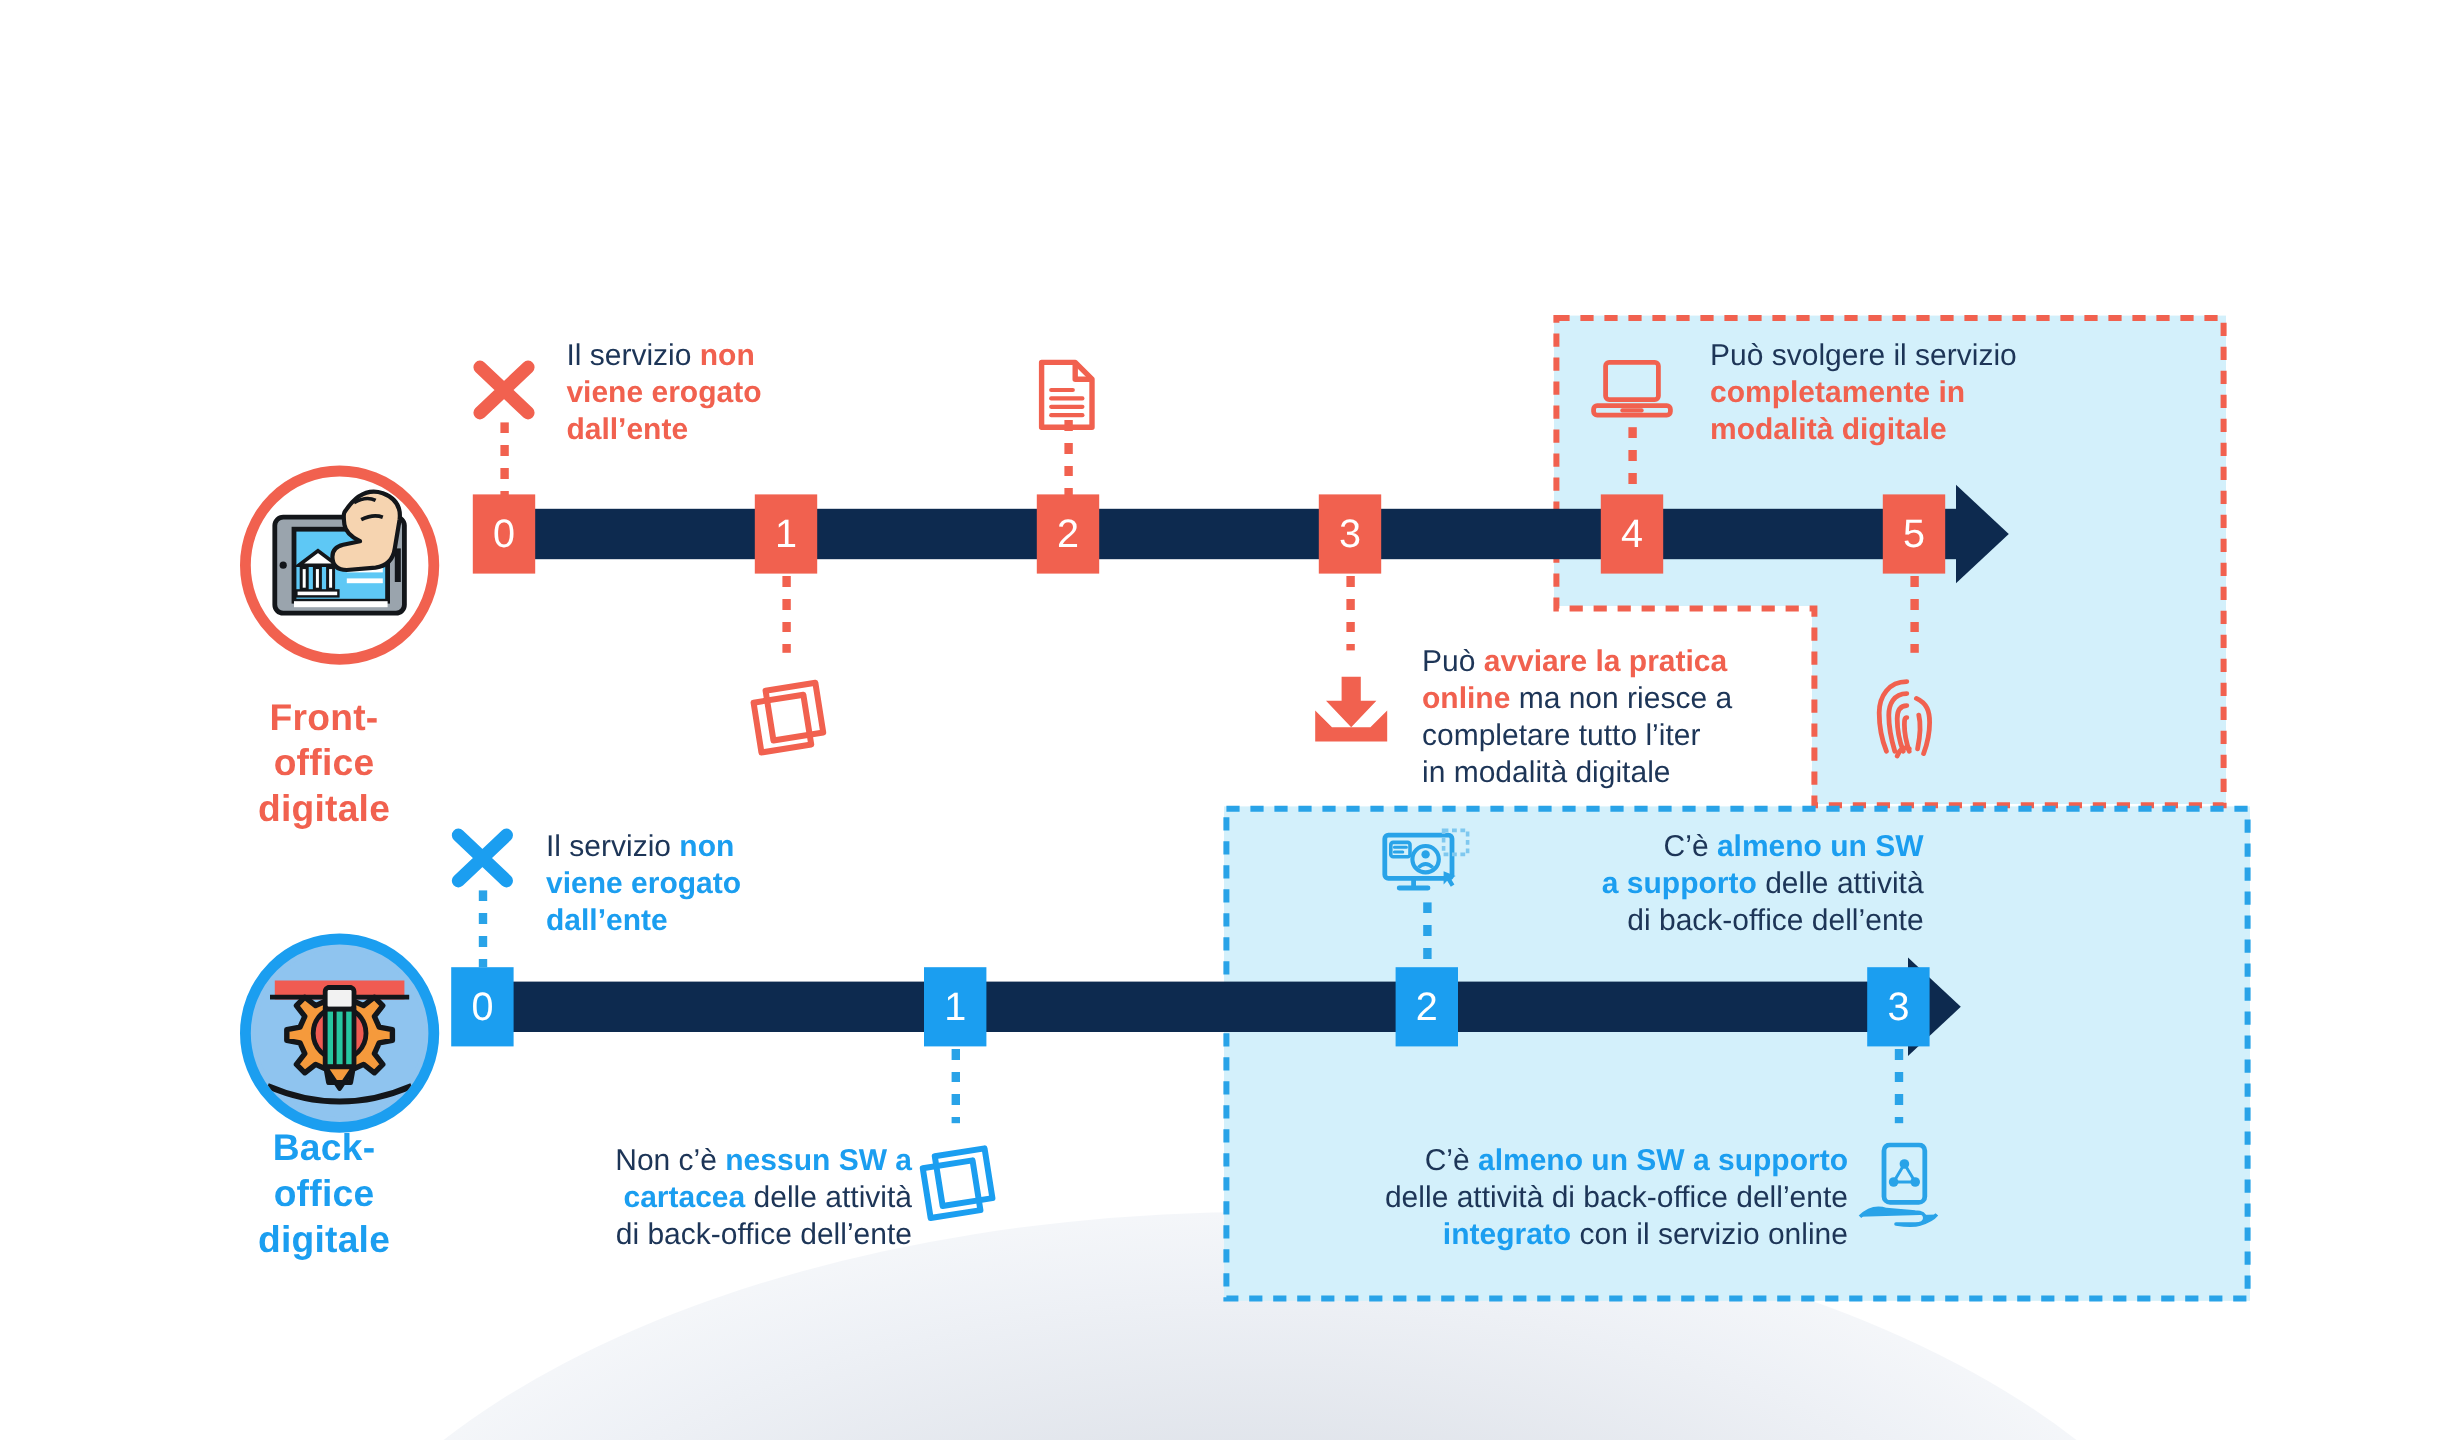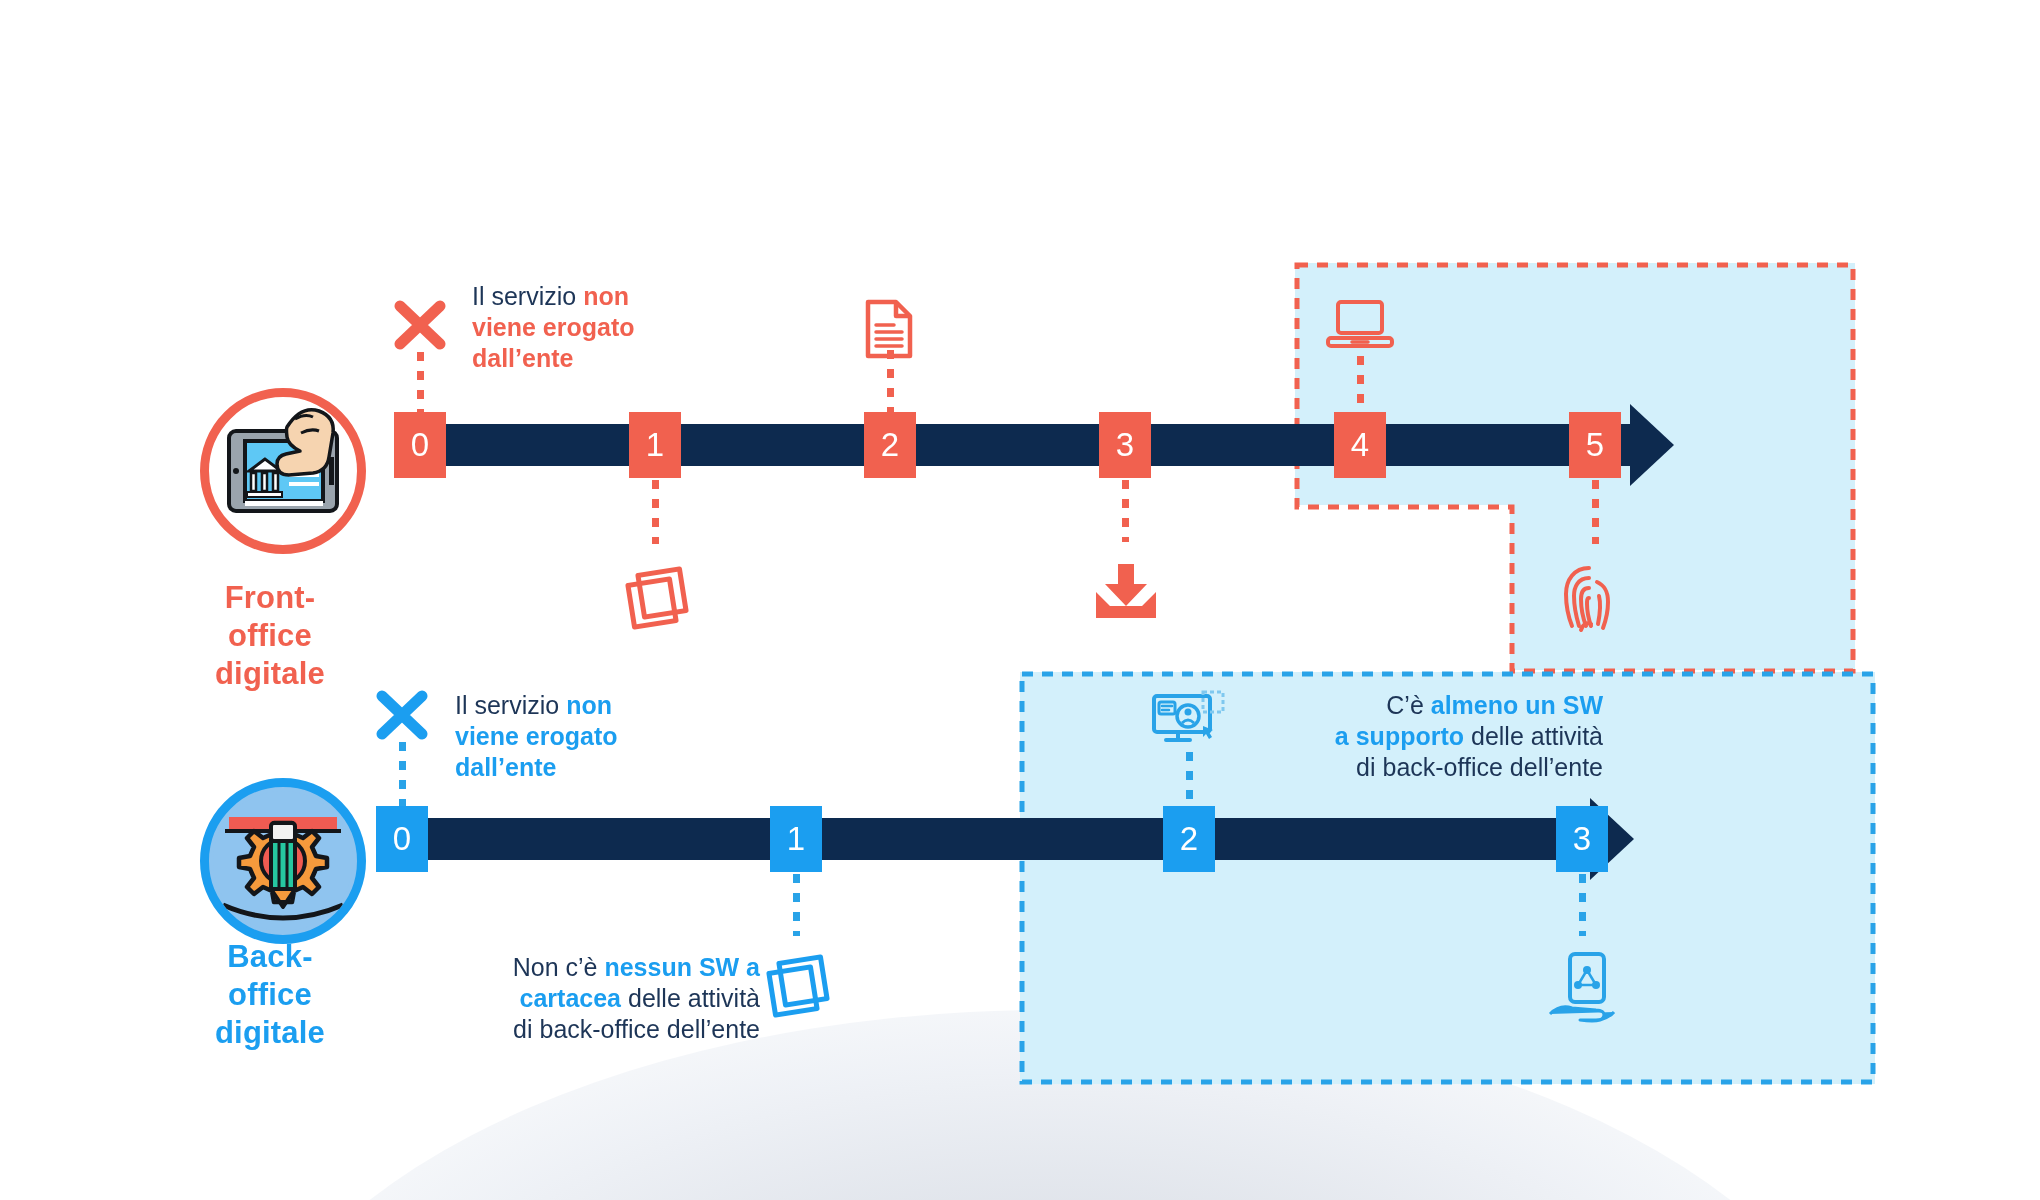--- a/index.html
+++ b/index.html
@@ -186,27 +186,38 @@
         <path d="M14 48 h26"></path>
     </g>
   </svg>
 
 
   <svg class="vicon" style="left:1090px;top:562px;" width="72" height="62" viewBox="0 0 72 62">
     <path d="M28 2 h16 v20 h13 L36 44 L15 22 h13 Z" fill="#f1614f"></path>
     <path d="M6 30 L6 56 h60 V30 L52 44 H20 Z" fill="#f1614f"></path>
   </svg>
 
+  <div class="callout red" style="left:1185px;top:536px;width:310px;">
+    <span>Può </span><b>avviare la pratica</b><br>
+    <b>online</b><span> ma non riesce a</span><br>
+    <span>completare tutto l’iter</span><br>
+    <span>in modalità digitale</span>
+  </div>
 
   <svg class="vicon" style="left:1324px;top:298px;" width="72" height="56" viewBox="0 0 72 56">
     <rect x="14" y="4" width="44" height="31" rx="3" fill="none" stroke="#f1614f" stroke-width="4"></rect>
     <rect x="4" y="40" width="64" height="8" rx="3" fill="none" stroke="#f1614f" stroke-width="4"></rect>
     <path d="M28 44 h16" stroke="#f1614f" stroke-width="3.5" stroke-linecap="round"></path>
   </svg>
 
+  <div class="callout red" style="left:1425px;top:281px;width:330px;">
+    <span>Può svolgere il servizio</span><br>
+    <b>completamente in</b><br>
+    <b>modalità digitale</b>
+  </div>
 
   <svg class="vicon" style="left:1556px;top:560px;" width="66" height="76" viewBox="0 0 66 76">
     <g fill="none" stroke="#f1614f" stroke-width="4" stroke-linecap="round">
       <path d="M33 8 C18 8 10 20 10 34 C10 46 12 56 16 66"></path>
       <path d="M33 18 C22 18 18 27 18 36 C18 47 20 56 23 66"></path>
       <path d="M33 28 C27 28 25 33 25 39 C25 49 27 58 30 66"></path>
       <path d="M33 38 C31 38 31 41 31 44 C31 52 33 60 35 66"></path>
       <path d="M41 22 C50 26 52 33 52 42 C52 52 50 60 47 68"></path>
       <path d="M43 36 C45 44 44 54 42 64"></path>
       <path d="M25 70 C27 64 31 62 35 64"></path>
@@ -304,14 +315,19 @@
 
   <svg class="vicon" style="left:1548px;top:952px;" width="80" height="76" viewBox="0 0 80 76">
     <rect x="22" y="2" width="34" height="48" rx="5" fill="none" stroke="#29a3e8" stroke-width="4"></rect>
     <circle cx="39" cy="18" r="4" fill="#29a3e8"></circle>
     <circle cx="30" cy="33" r="4" fill="#29a3e8"></circle>
     <circle cx="48" cy="33" r="4" fill="#29a3e8"></circle>
     <path d="M39 18 L30 33 M39 18 L48 33 M30 33 L48 33" stroke="#29a3e8" stroke-width="2.5"></path>
     <path d="M2 62 q10 -10 22 -6 l24 2 q8 0 8 5 q0 5 -8 5 l-16 0 q14 2 20 0 q10 -3 14 -8" fill="#29a3e8" stroke="#29a3e8" stroke-width="3" stroke-linejoin="round"></path>
   </svg>
 
+  <div class="callout blue center" style="left:1040px;top:952px;width:500px;">
+    <span>C’è </span><b>almeno un SW a supporto</b><br>
+    <span>delle attività di back-office dell’ente</span><br>
+    <b>integrato</b><span> con il servizio online</span>
+  </div>
 
 </div>
 
 </body></html>

